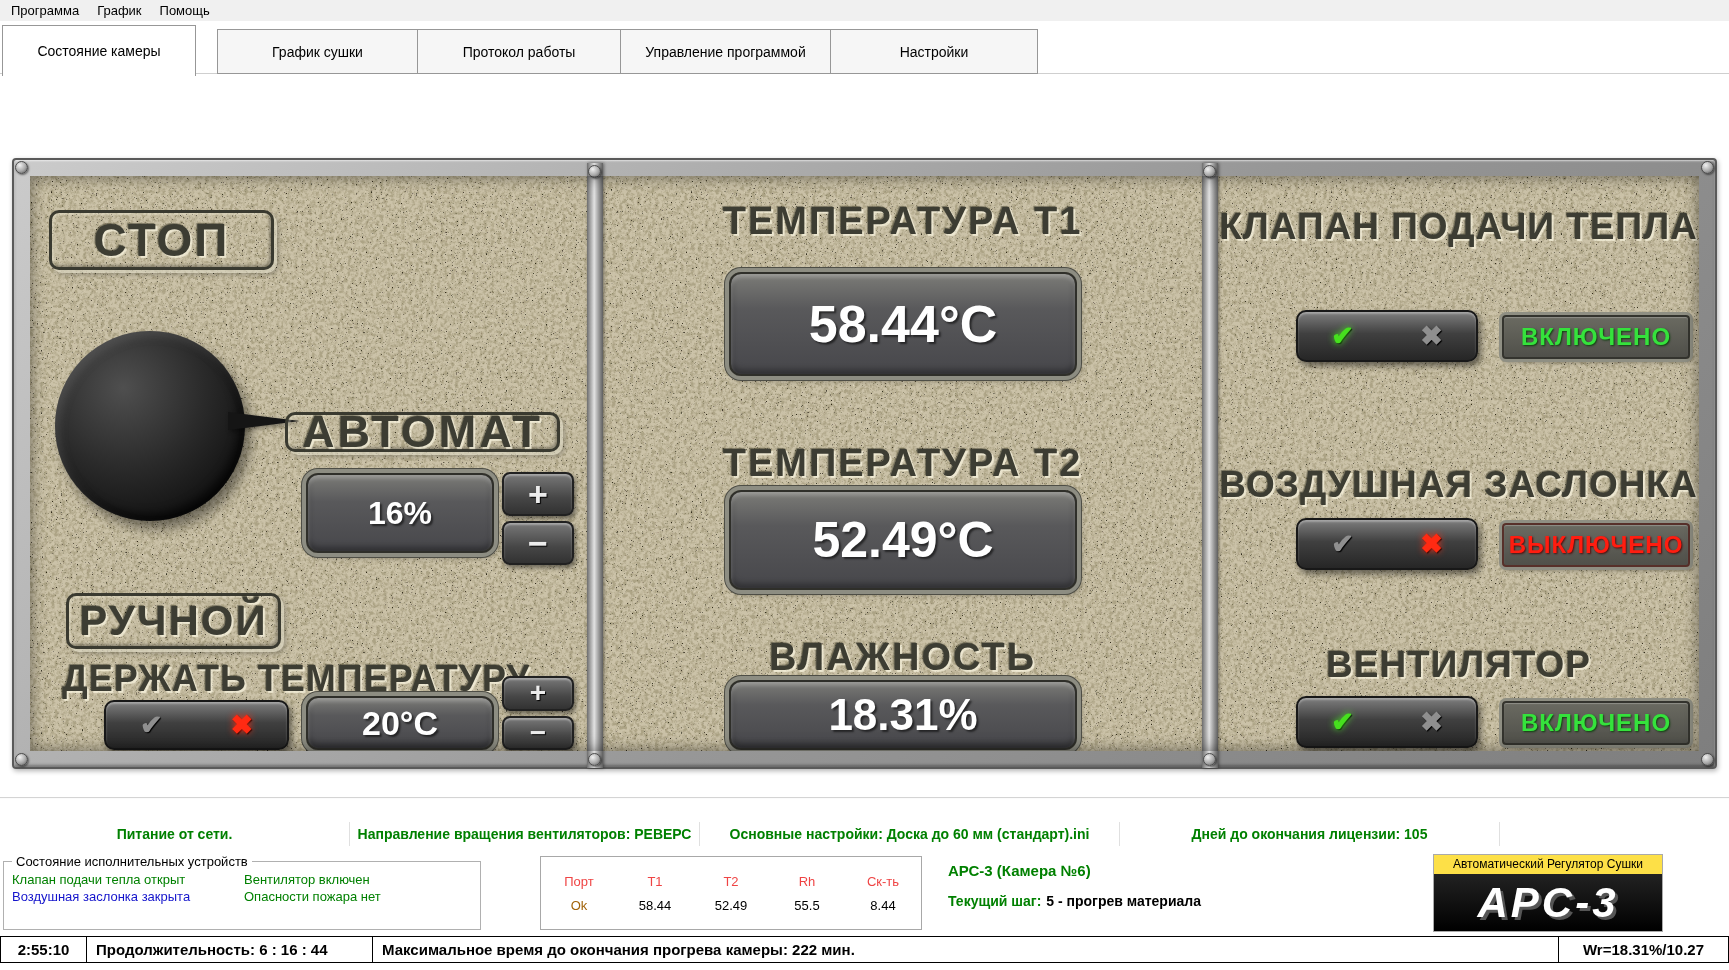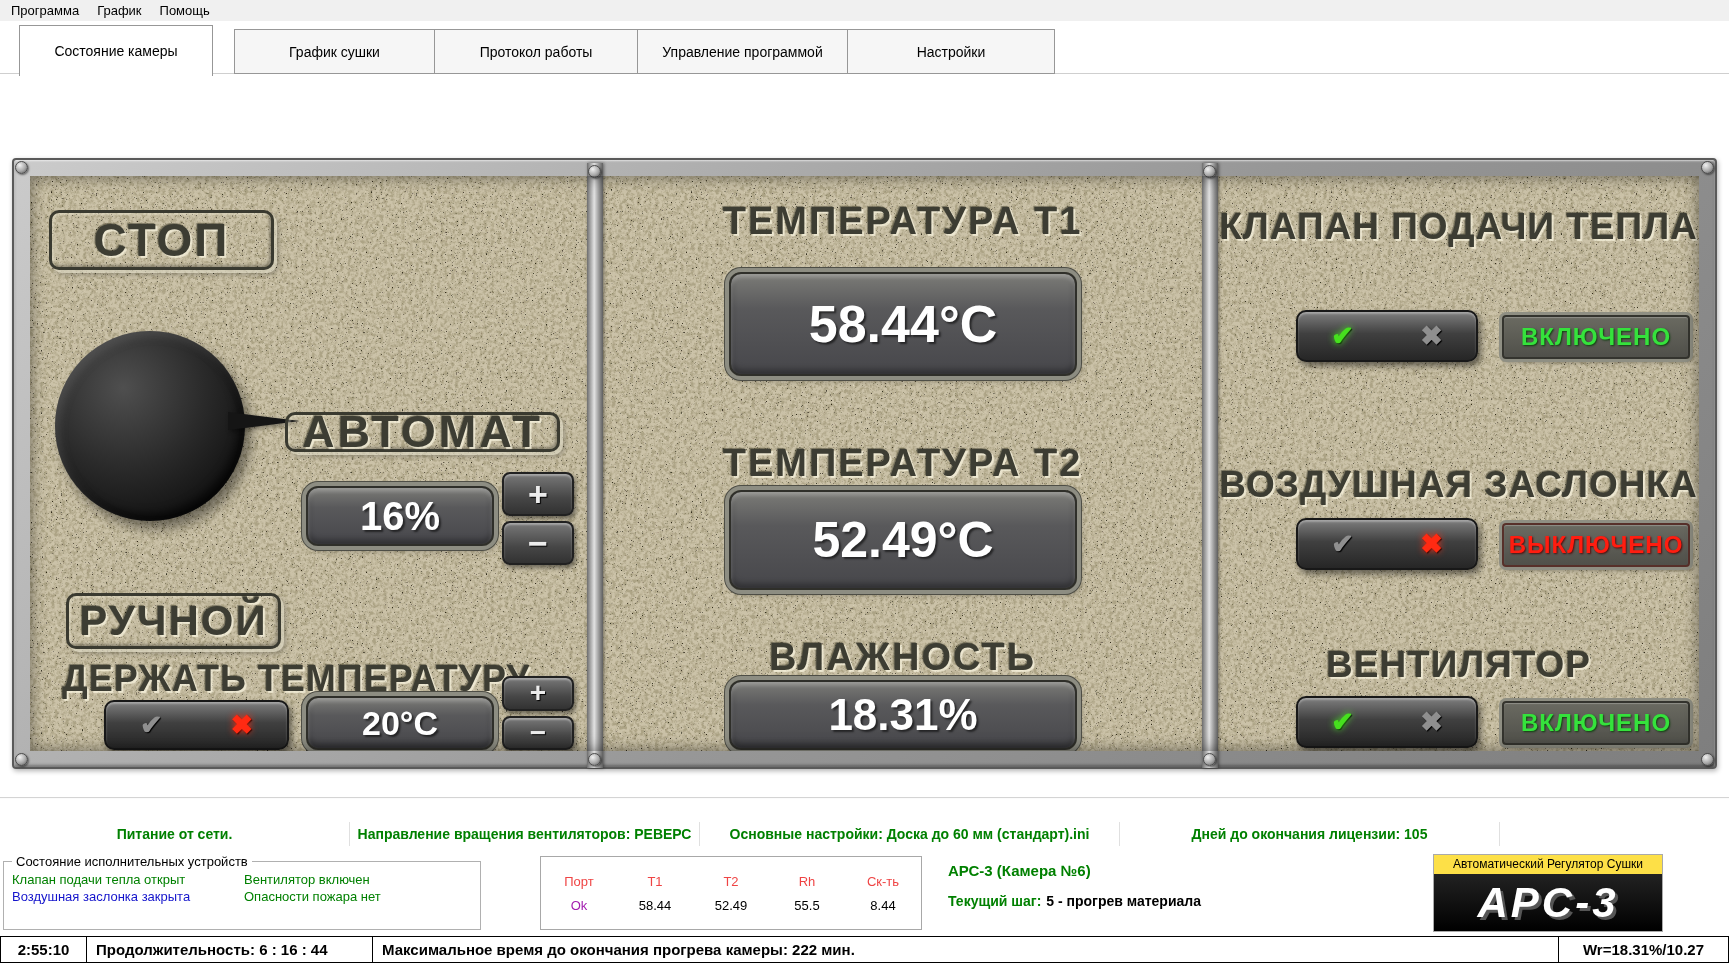--- a/index.html
+++ b/index.html
@@ -20,21 +20,21 @@
     padding-left: 2px; font-size: 13px; z-index: 6;
   }
   .menu-item { padding: 0 9px; height: 100%; display: flex; align-items: center; cursor: default; }
 
   
   .tabstrip { position: absolute; top: 21px; left: 0; right: 0; height: 53px; background: #fff; border-bottom: 1px solid #cfcfcf; z-index: 5; }
   .tab {
     position: absolute; top: 8px; height: 45px;
     background: #f6f6f6; border: 1px solid #979797;
     display: flex; align-items: center; justify-content: center;
-    font-size: 14px; cursor: default; margin-left: 17px;
+    font-size: 14px; cursor: default;
   }
   .tab.active { top: 4px; height: 51px; background: #fff; border-bottom: 0; z-index: 2; }
 
   
   .panel {
     position: absolute; left: 12px; top: 158px; width: 1705px; height: 611px;
     background: linear-gradient(135deg, #cbcbcb, #979797 55%, #7e7e7e);
     border: 2px solid #5a5a5a; border-radius: 4px; padding: 16px;
     box-shadow: inset 0 1px 2px rgba(255,255,255,.65), inset 0 -2px 3px rgba(0,0,0,.35), 1px 2px 5px rgba(0,0,0,.3);
   }
@@ -159,21 +159,21 @@
   }
   .devgroup legend { padding: 0 4px; font-size: 13px; color: #000; }
   .devgrid {
     display: grid; grid-auto-flow: column; grid-template-rows: repeat(2, 1fr);
     grid-template-columns: 232px 1fr; row-gap: 2px; padding-top: 2px; font-size: 13px;
   }
   .dg-green { color: #008000; } .dg-blue { color: #1414cc; }
 
   .sensors { position: absolute; left: 540px; top: 2px; width: 382px; height: 74px; border: 1px solid #a8a8a8; display: flex; background: #fff; }
   .s-col { flex: 1; display: flex; flex-direction: column; align-items: center; justify-content: center; gap: 9px; font-size: 13px; }
-  .s-h { color: #ef4444; } .s-v { color: #000; } .s-ok { color: #a21caf; }
+  .s-h { color: #ef4444; } .s-v { color: #000; } .s-ok { color: #a16207; }
 
   .chamber { position: absolute; left: 948px; top: 8px; }
   .chamber-title { font-weight: bold; font-size: 15px; color: #008000; }
   .chamber-step { margin-top: 14px; font-size: 14px; }
   .step-label { color: #008000; font-weight: bold; margin-right: 5px; }
   .step-value { color: #000; font-weight: bold; }
 
   .brand { position: absolute; left: 1433px; top: 0; width: 230px; height: 78px; border: 1px solid #aaa; display: flex; flex-direction: column; background: #fde047; }
   .brand-sub { font-size: 12px; text-align: center; padding: 2px 0 3px 0; color: #000; }
   .brand-logo {
@@ -240,21 +240,21 @@
     </svg>
 
     <div class="col col-left">
       <div class="pbtn emboss" style="left:19px;top:34px;width:225px;height:60px;font-size:46px;letter-spacing:2px;">СТОП</div>
 
       <div class="knob" style="left:25px;top:155px;width:190px;height:190px;"></div>
       <div class="knob-pointer" style="left:198px;top:236px;"></div>
 
       <div class="pbtn emboss" style="left:255px;top:236px;width:275px;height:40px;font-size:45px;letter-spacing:3px;">АВТОМАТ</div>
 
-      <div class="lcd" style="left:276px;top:310px;width:188px;height:60px;font-size:40px;">16%</div>
+      <div class="lcd" style="left:276px;top:297px;width:188px;height:80px;font-size:32px;">16%</div>
       <div class="updown" style="left:472px;top:296px;width:72px;height:93px;">
         <div class="ud-btn">+</div>
         <div class="ud-btn">−</div>
       </div>
 
       <div class="pbtn emboss" style="left:36px;top:417px;width:215px;height:56px;font-size:42px;letter-spacing:2px;">РУЧНОЙ</div>
 
       <div class="hold-label emboss" style="left:32px;top:482px;">ДЕРЖАТЬ ТЕМПЕРАТУРУ</div>
 
       <div class="toggle" style="left:74px;top:524px;width:185px;height:50px;">

